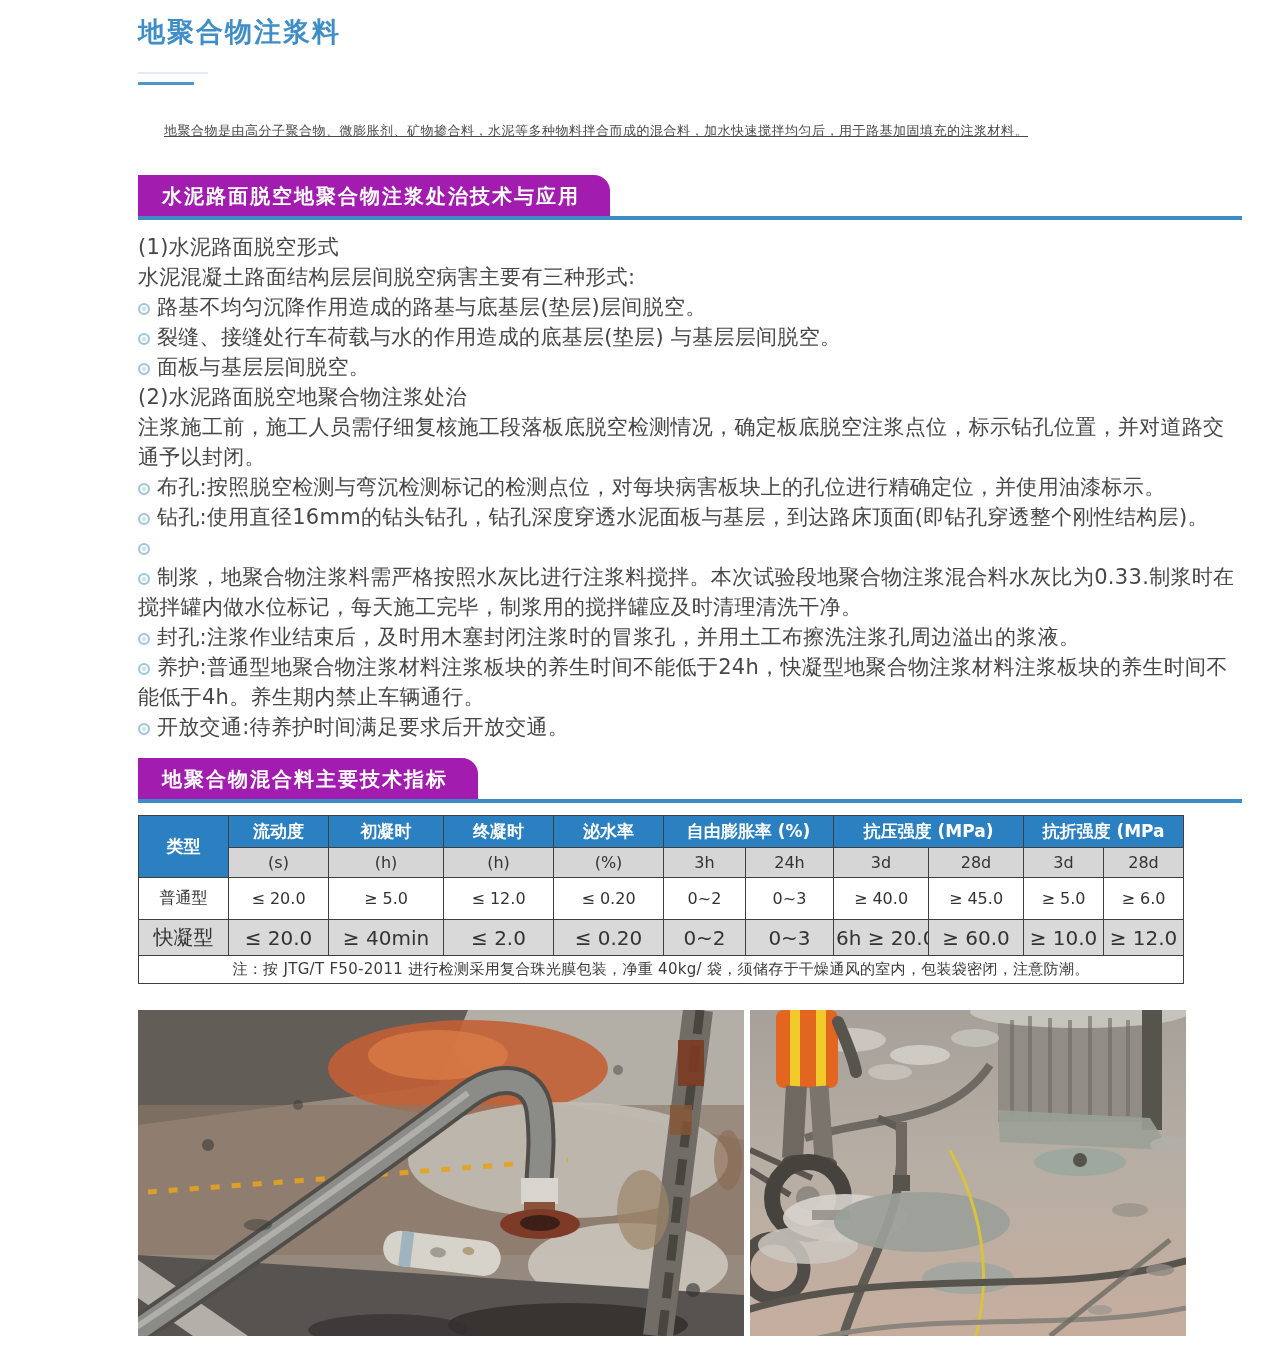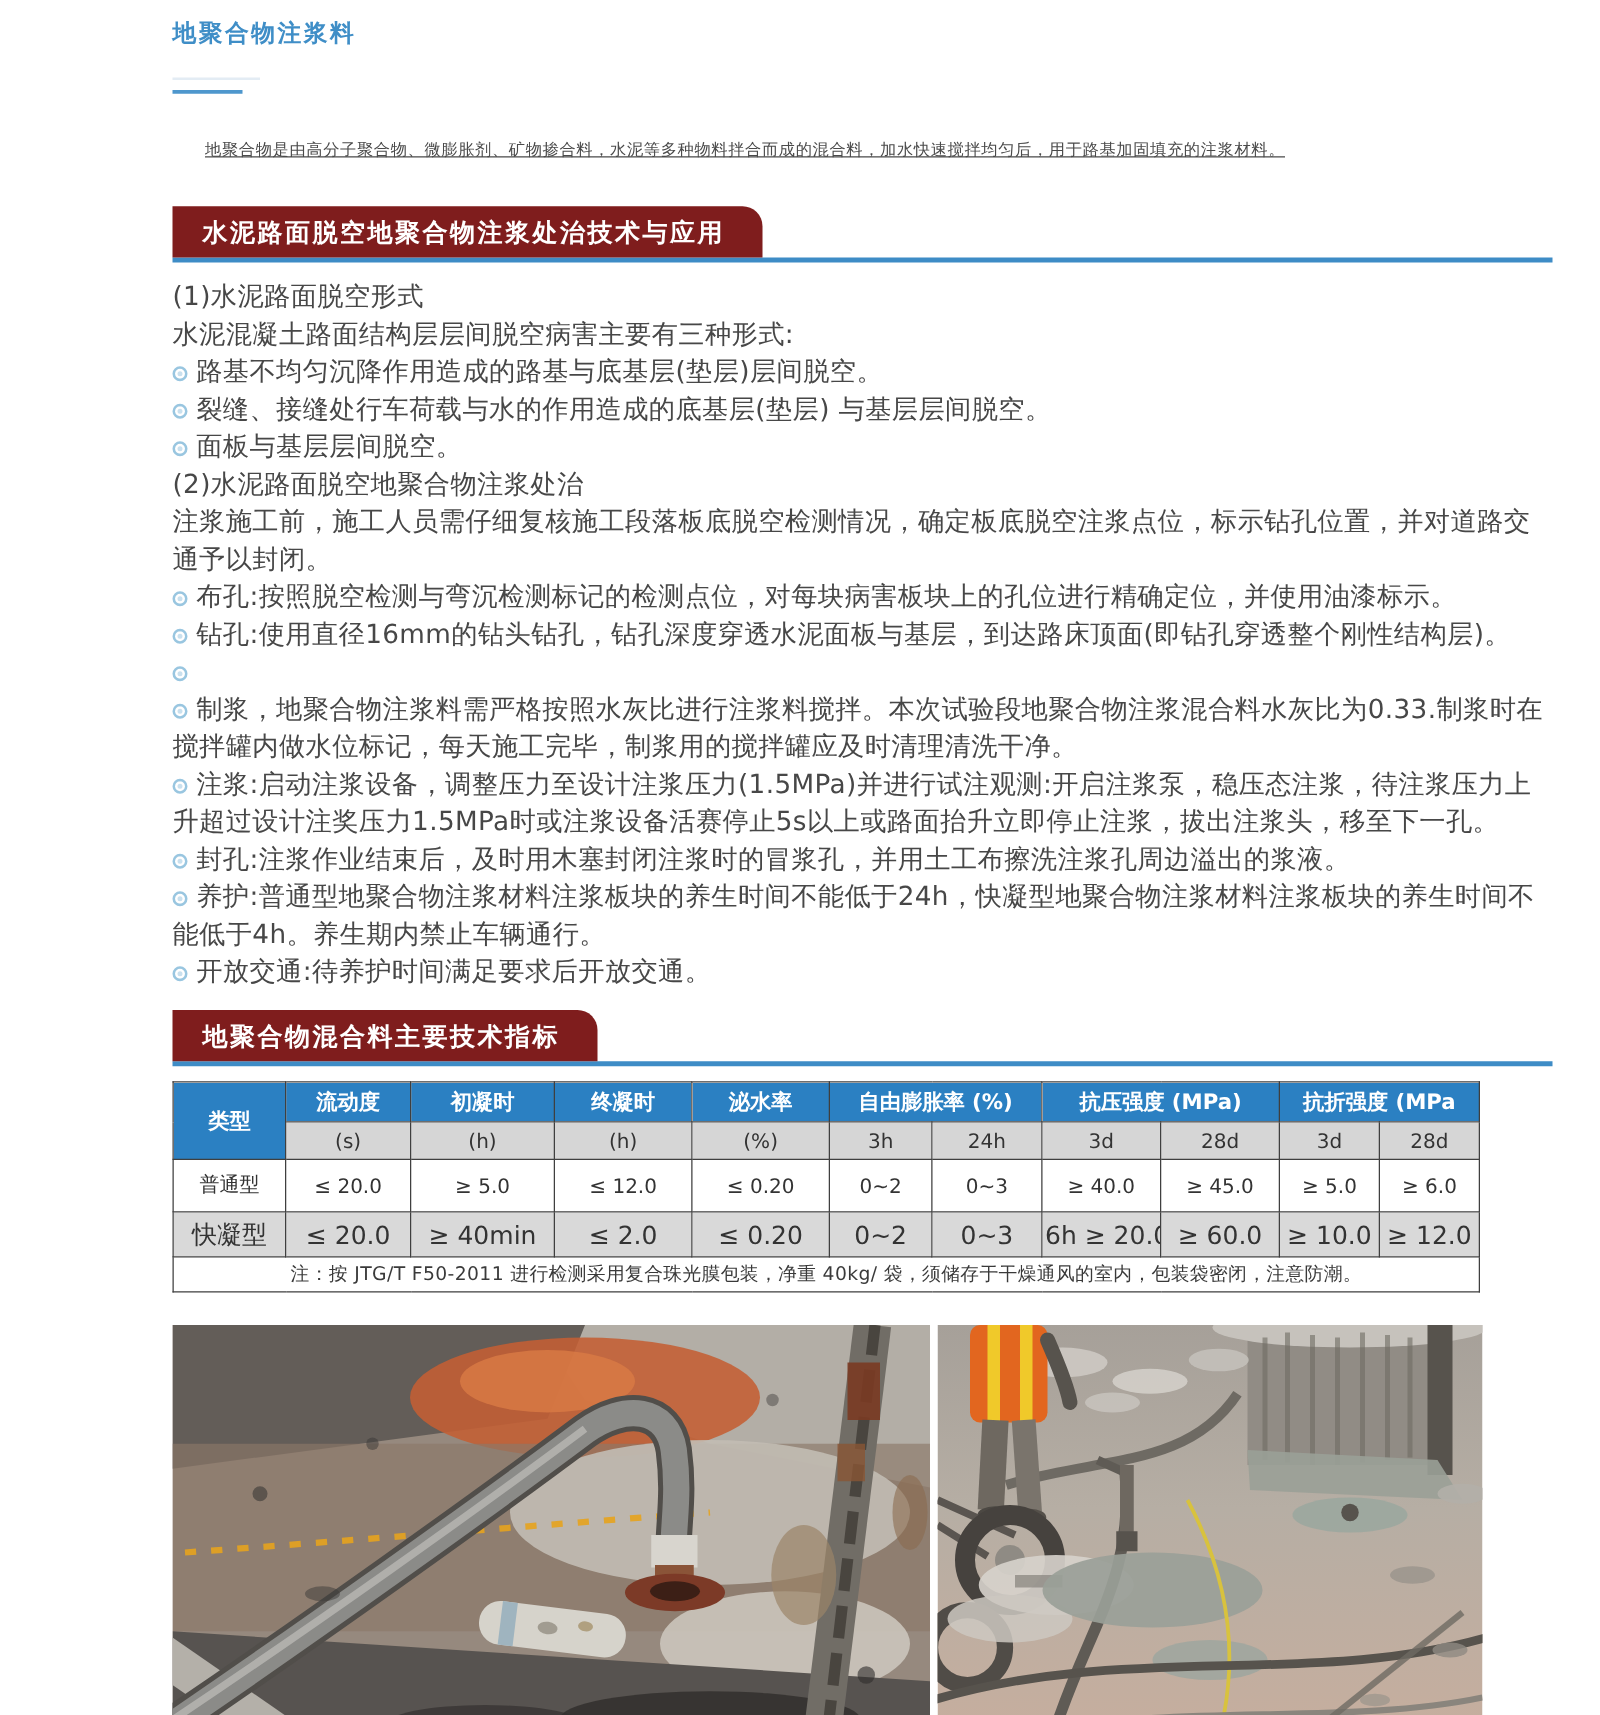--- a/index.html
+++ b/index.html
@@ -5,34 +5,34 @@
   * { margin:0; padding:0; box-sizing:border-box; }
   html,body { background:#ffffff; }
   body {
     width:1280px; height:1372px; overflow:hidden; position:relative;
     font-family:"DejaVu Sans","Liberation Sans",sans-serif;
     color:#474747;
   }
   .page { position:absolute; left:138px; top:14px; width:1104px; }
 
   
-  .doc-title { font-size:19px; font-weight:bold; color:#3f8ec7; letter-spacing:2px; }
+  .doc-title { font-size:27px; font-weight:bold; color:#3f8ec7; letter-spacing:2px; }
   .title-rule-light { width:70px; height:2px; background:#e3ecf4; margin-top:22px; }
   .title-rule { width:56px; height:3px; background:#4e97cd; margin-top:8px; }
 
   
   .intro {
     margin-top:24px; font-size:13px; line-height:44px; color:#4a4a4a;
     text-indent:2em; letter-spacing:0.5px;text-decoration:underline;
   }
 
   
   .section-head { margin-top:22px; border-bottom:4px solid #3e8cc6; }
   .banner {
-    display:inline-block; background:#7f1d1d; color:#ffffff;
+    display:inline-block; background:#a21caf; color:#ffffff;
     font-size:20px; font-weight:bold; letter-spacing:2px;
     padding:8px 30px 6px 24px; border-radius:0 16px 0 0;
   }
 
   
   .body-list { margin-top:12px; }
   .body-list p { font-size:21px; line-height:30px; color:#474747; letter-spacing:0.3px; }
   .bullet {
     display:inline-block; width:12px; height:12px; border-radius:50%;
     border:2px solid #99c6e0; background:#ffffff;
@@ -78,21 +78,20 @@
     <p><span>水泥混凝土路面结构层层间脱空病害主要有三种形式:</span></p>
     <p><span class="bullet"></span><span>路基不均匀沉降作用造成的路基与底基层(垫层)层间脱空。</span></p>
     <p><span class="bullet"></span><span>裂缝、接缝处行车荷载与水的作用造成的底基层(垫层) 与基层层间脱空。</span></p>
     <p><span class="bullet"></span><span>面板与基层层间脱空。</span></p>
     <p><span>(2)水泥路面脱空地聚合物注浆处治</span></p>
     <p><span>注浆施工前，施工人员需仔细复核施工段落板底脱空检测情况，确定板底脱空注浆点位，标示钻孔位置，并对道路交通予以封闭。</span></p>
     <p><span class="bullet"></span><span>布孔:按照脱空检测与弯沉检测标记的检测点位，对每块病害板块上的孔位进行精确定位，并使用油漆标示。</span></p>
     <p><span class="bullet"></span><span>钻孔:使用直径16mm的钻头钻孔，钻孔深度穿透水泥面板与基层，到达路床顶面(即钻孔穿透整个刚性结构层)。</span></p>
     <p><span class="bullet"></span></p>
     <p><span class="bullet"></span><span>制浆，地聚合物注浆料需严格按照水灰比进行注浆料搅拌。本次试验段地聚合物注浆混合料水灰比为0.33.制浆时在搅拌罐内做水位标记，每天施工完毕，制浆用的搅拌罐应及时清理清洗干净。</span></p>
-    <p><span class="bullet"></span><span>注浆:启动注浆设备，调整压力至设计注浆压力(1.5MPa)并进行试注观测:开启注浆泵，稳压态注浆，待注浆压力上升超过设计注奖压力1.5MPa时或注浆设备活赛停止5s以上或路面抬升立即停止注浆，拔出注浆头，移至下一孔。</span></p>
     <p><span class="bullet"></span><span>封孔:注浆作业结束后，及时用木塞封闭注浆时的冒浆孔，并用土工布擦洗注浆孔周边溢出的浆液。</span></p>
     <p><span class="bullet"></span><span>养护:普通型地聚合物注浆材料注浆板块的养生时间不能低于24h，快凝型地聚合物注浆材料注浆板块的养生时间不能低于4h。养生期内禁止车辆通行。</span></p>
     <p><span class="bullet"></span><span>开放交通:待养护时间满足要求后开放交通。</span></p>
   </div>
 
   <div class="section-head" style="margin-top:16px;">
     <div class="banner">地聚合物混合料主要技术指标</div>
   </div>
 
   <div class="spec-table-wrap">

